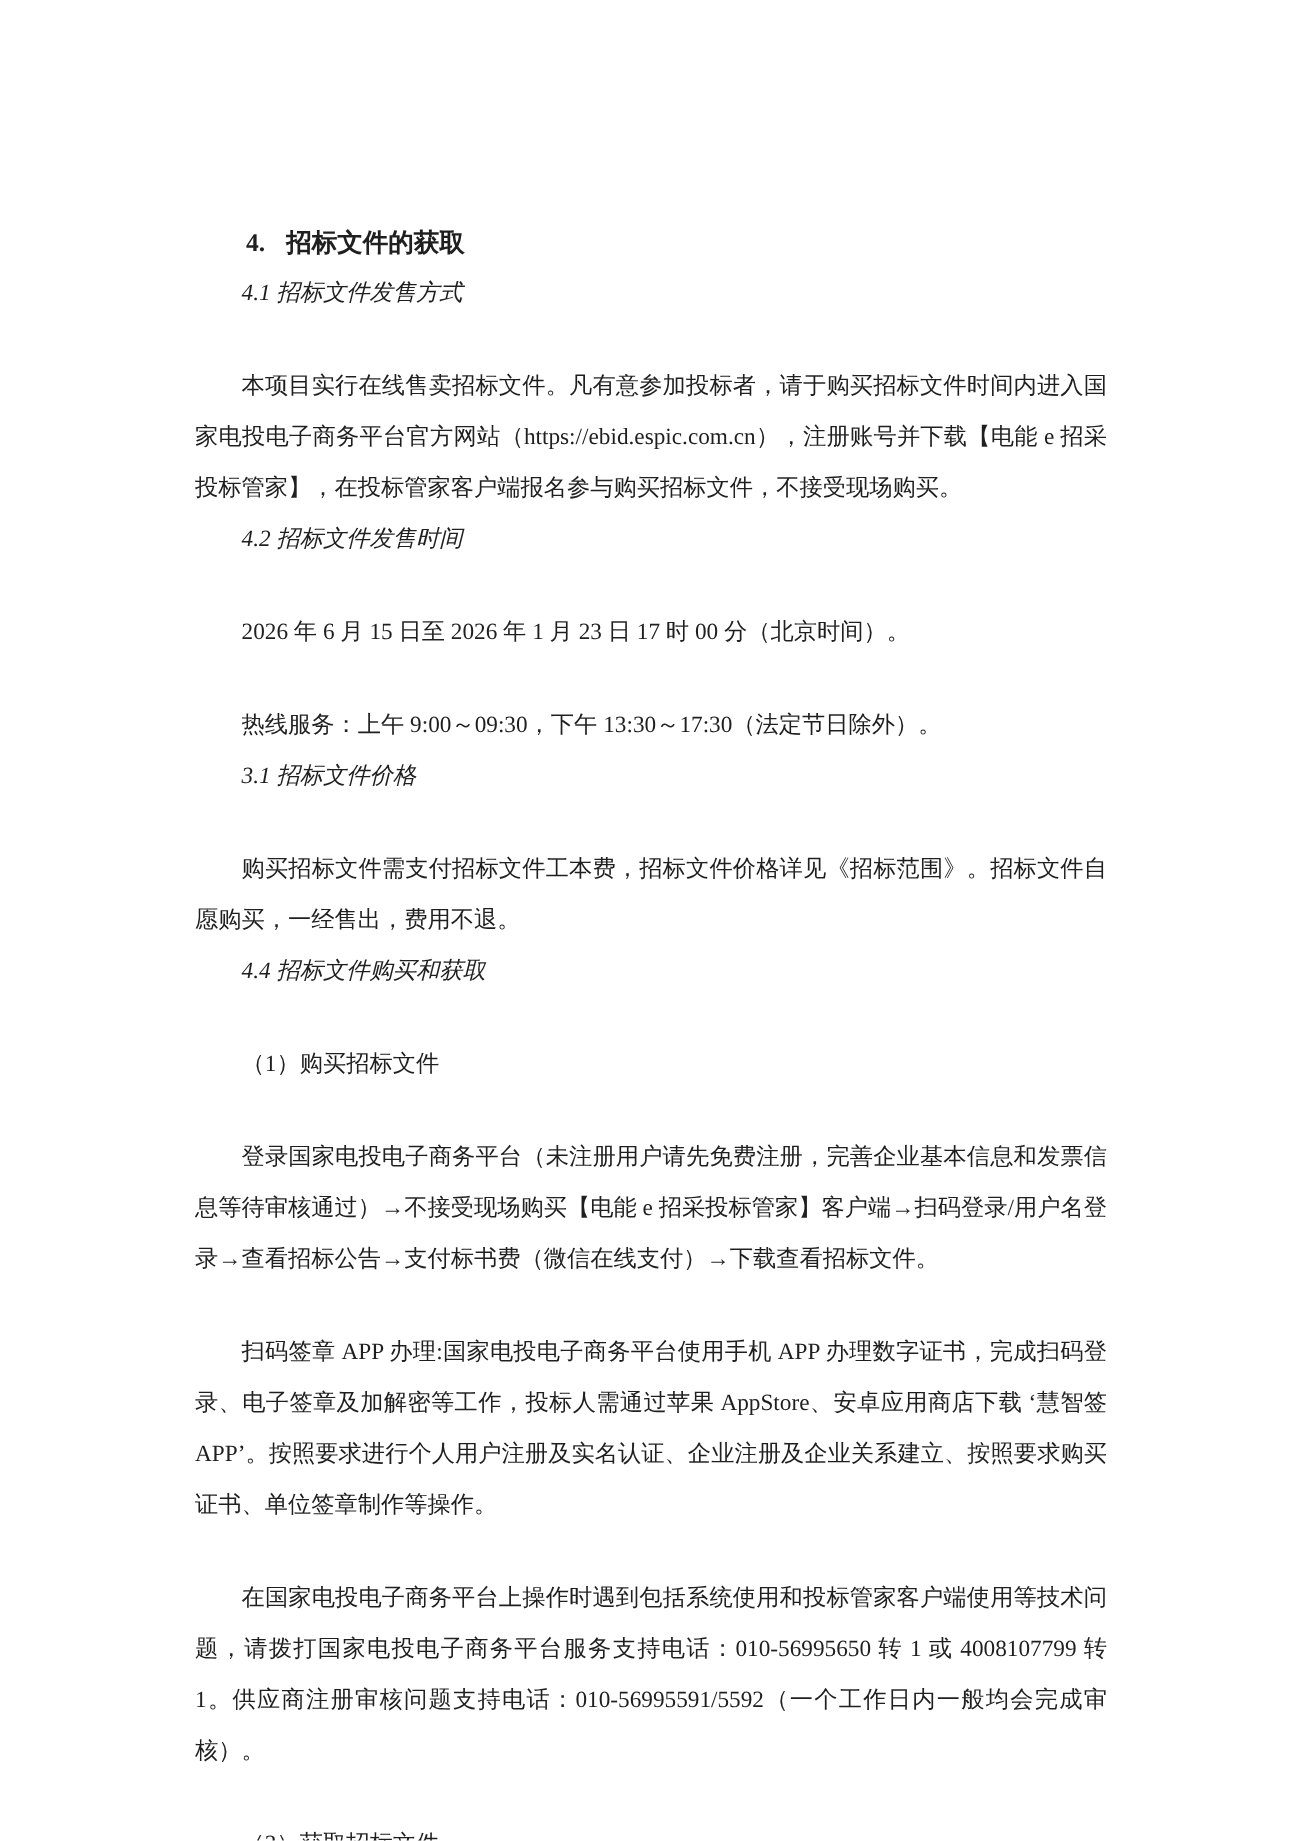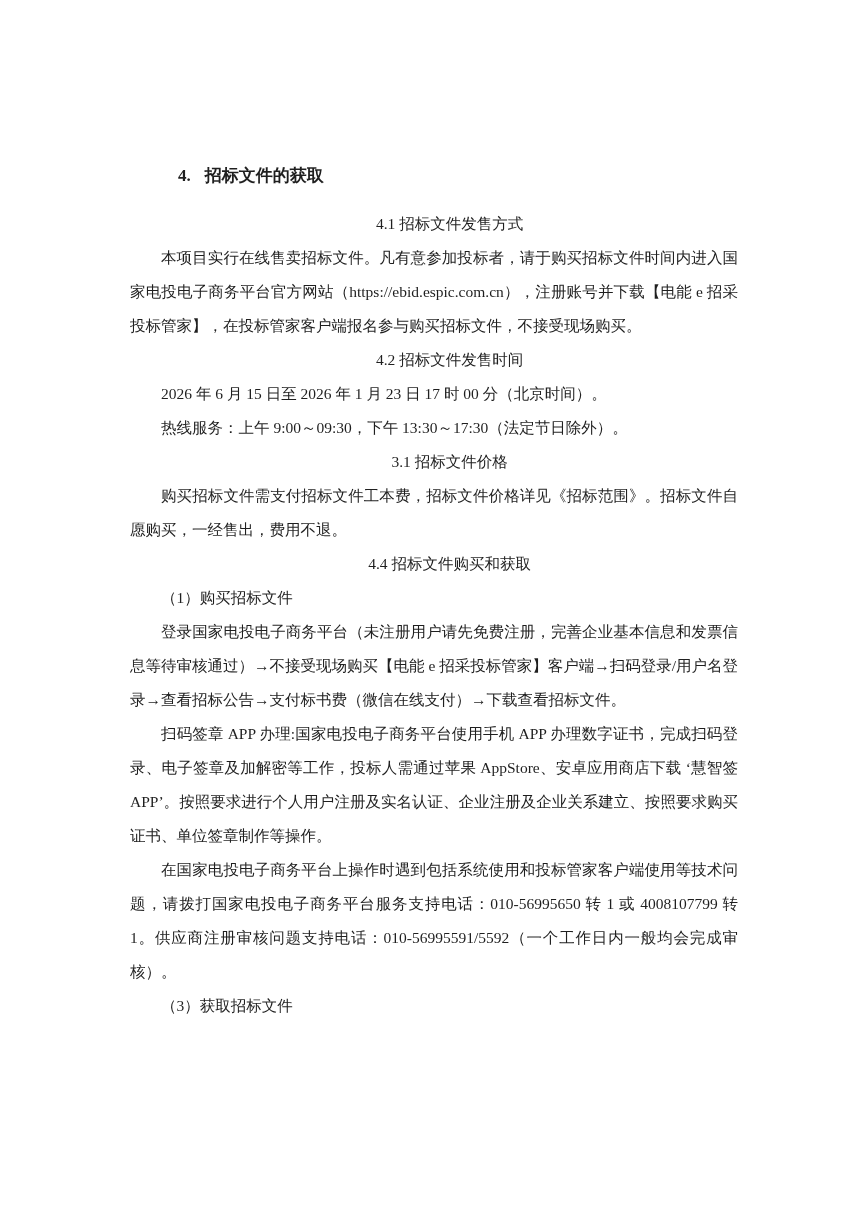--- a/index.html
+++ b/index.html
@@ -15,42 +15,44 @@
     font-family: "Liberation Serif", "DejaVu Serif", serif;
     color: #1f1f1f;
   }
   .page {
     position: absolute;
     top: 145px;
     left: 130px;
     width: 608px;
   }
   .heading {
-    margin: 14px;
+    margin: 0;
     font-size: 17px;
     font-weight: bold;
     line-height: 34px;
     text-indent: 2em;
     white-space: nowrap;
   }
   .heading .num {
     margin-right: 14px;
   }
   .sub, .para {
     margin: 0;
     font-size: 15.5px;
     line-height: 34px;
     text-indent: 2em;
   }
   .para {
     text-align: justify;
     text-justify: inter-ideograph;
+    margin-top: 28px;
   }
   .sub {
-    text-align: center;
+    text-align: left;
+    font-style: italic;
   }
 </style>
 </head>
 <body>
 
 <div class="page">
   <h1 class="heading">
     <span class="num">4.</span><span>招标文件的获取</span>
   </h1>
   <div id="doc-blocks">

